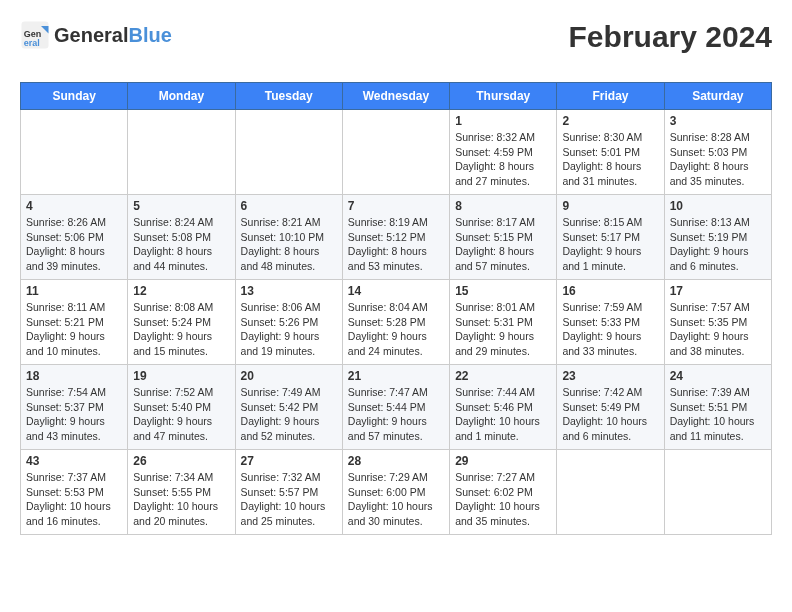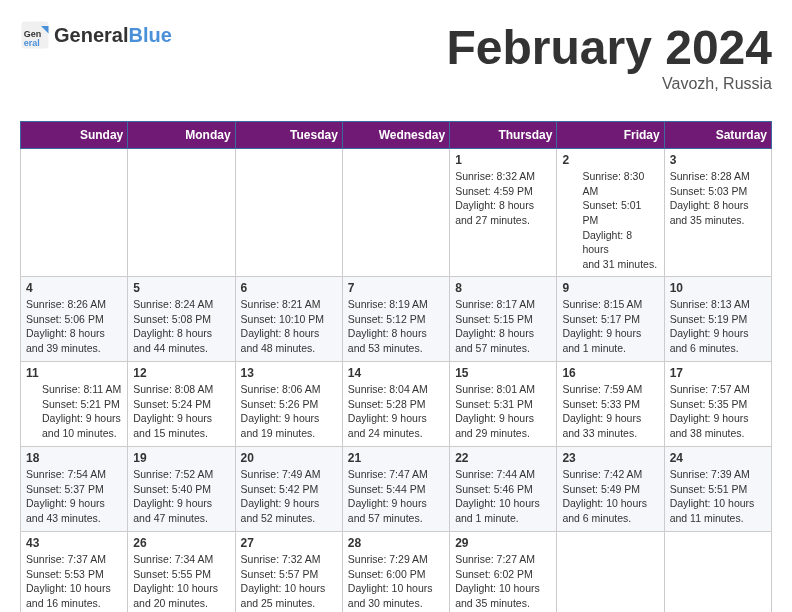--- a/index.html
+++ b/index.html
@@ -22,38 +22,38 @@
     }
     .logo-icon {
       width: 30px;
       height: 30px;
       margin-right: 4px;
     }
     .title-area {
       text-align: right;
     }
     .main-title {
-      font-size: 48px;
+      font-size: 30px;
       font-weight: bold;
       color: #333;
     }
     .subtitle {
       font-size: 16px;
       color: #555;
     }
     .calendar {
       width: 100%;
       border-collapse: collapse;
       font-size: 11px;
     }
     .calendar th {
-      background-color: #701a75;
+      background-color: #3b82f6;
       color: white;
       padding: 6px 4px;
-      text-align: right;
+      text-align: center;
       font-size: 12px;
       font-weight: bold;
       border: 1px solid #3a6aa0;
     }
     .calendar td {
       border: 1px solid #ccc;
       padding: 4px 5px;
       vertical-align: top;
       width: calc(100% / 7);
       height: 85px;
@@ -90,21 +90,20 @@
       <polygon points="28,8 38,18 38,8" fill="#4a90d9"></polygon>
     </svg>
     <div>
       <div style="font-size:20px;font-weight:bold;color:#333;line-height:1.1;">
         <span style="color:#333;">General</span><span style="color:#4a90d9;">Blue</span>
       </div>
     </div>
   </div>
   <div class="title-area">
     <div class="main-title">February 2024</div>
-    <div class="subtitle">Vavozh, Russia</div>
   </div>
 </div>
 
 <table class="calendar">
   <thead>
     <tr>
     <th>Sunday</th>
         <th>Monday</th>
         <th>Tuesday</th>
         <th>Wednesday</th>
@@ -121,21 +120,21 @@
         <td class="empty-cell"></td>
         <td>
           <span class="day-number">1</span>
           <div class="day-info" style="white-space: pre-line;">Sunrise: 8:32 AM
 Sunset: 4:59 PM
 Daylight: 8 hours
 and 27 minutes.</div>
         </td>
         <td>
           <span class="day-number">2</span>
-          <div class="day-info" style="white-space: pre-line; margin-left: 20px;">Sunrise: 8:30 AM
+          <div class="day-info" style="white-space: pre-line;">Sunrise: 8:30 AM
 Sunset: 5:01 PM
 Daylight: 8 hours
 and 31 minutes.</div>
         </td>
         <td>
           <span class="day-number">3</span>
           <div class="day-info" style="white-space: pre-line;">Sunrise: 8:28 AM
 Sunset: 5:03 PM
 Daylight: 8 hours
 and 35 minutes.</div>
@@ -188,21 +187,21 @@
           <span class="day-number">10</span>
           <div class="day-info" style="white-space: pre-line;">Sunrise: 8:13 AM
 Sunset: 5:19 PM
 Daylight: 9 hours
 and 6 minutes.</div>
         </td>
       </tr>
       <tr>
         <td>
           <span class="day-number">11</span>
-          <div class="day-info" style="white-space: pre-line; margin-left: 16px;">Sunrise: 8:11 AM
+          <div class="day-info" style="white-space: pre-line;">Sunrise: 8:11 AM
 Sunset: 5:21 PM
 Daylight: 9 hours
 and 10 minutes.</div>
         </td>
         <td>
           <span class="day-number">12</span>
           <div class="day-info" style="white-space: pre-line;">Sunrise: 8:08 AM
 Sunset: 5:24 PM
 Daylight: 9 hours
 and 15 minutes.</div>

